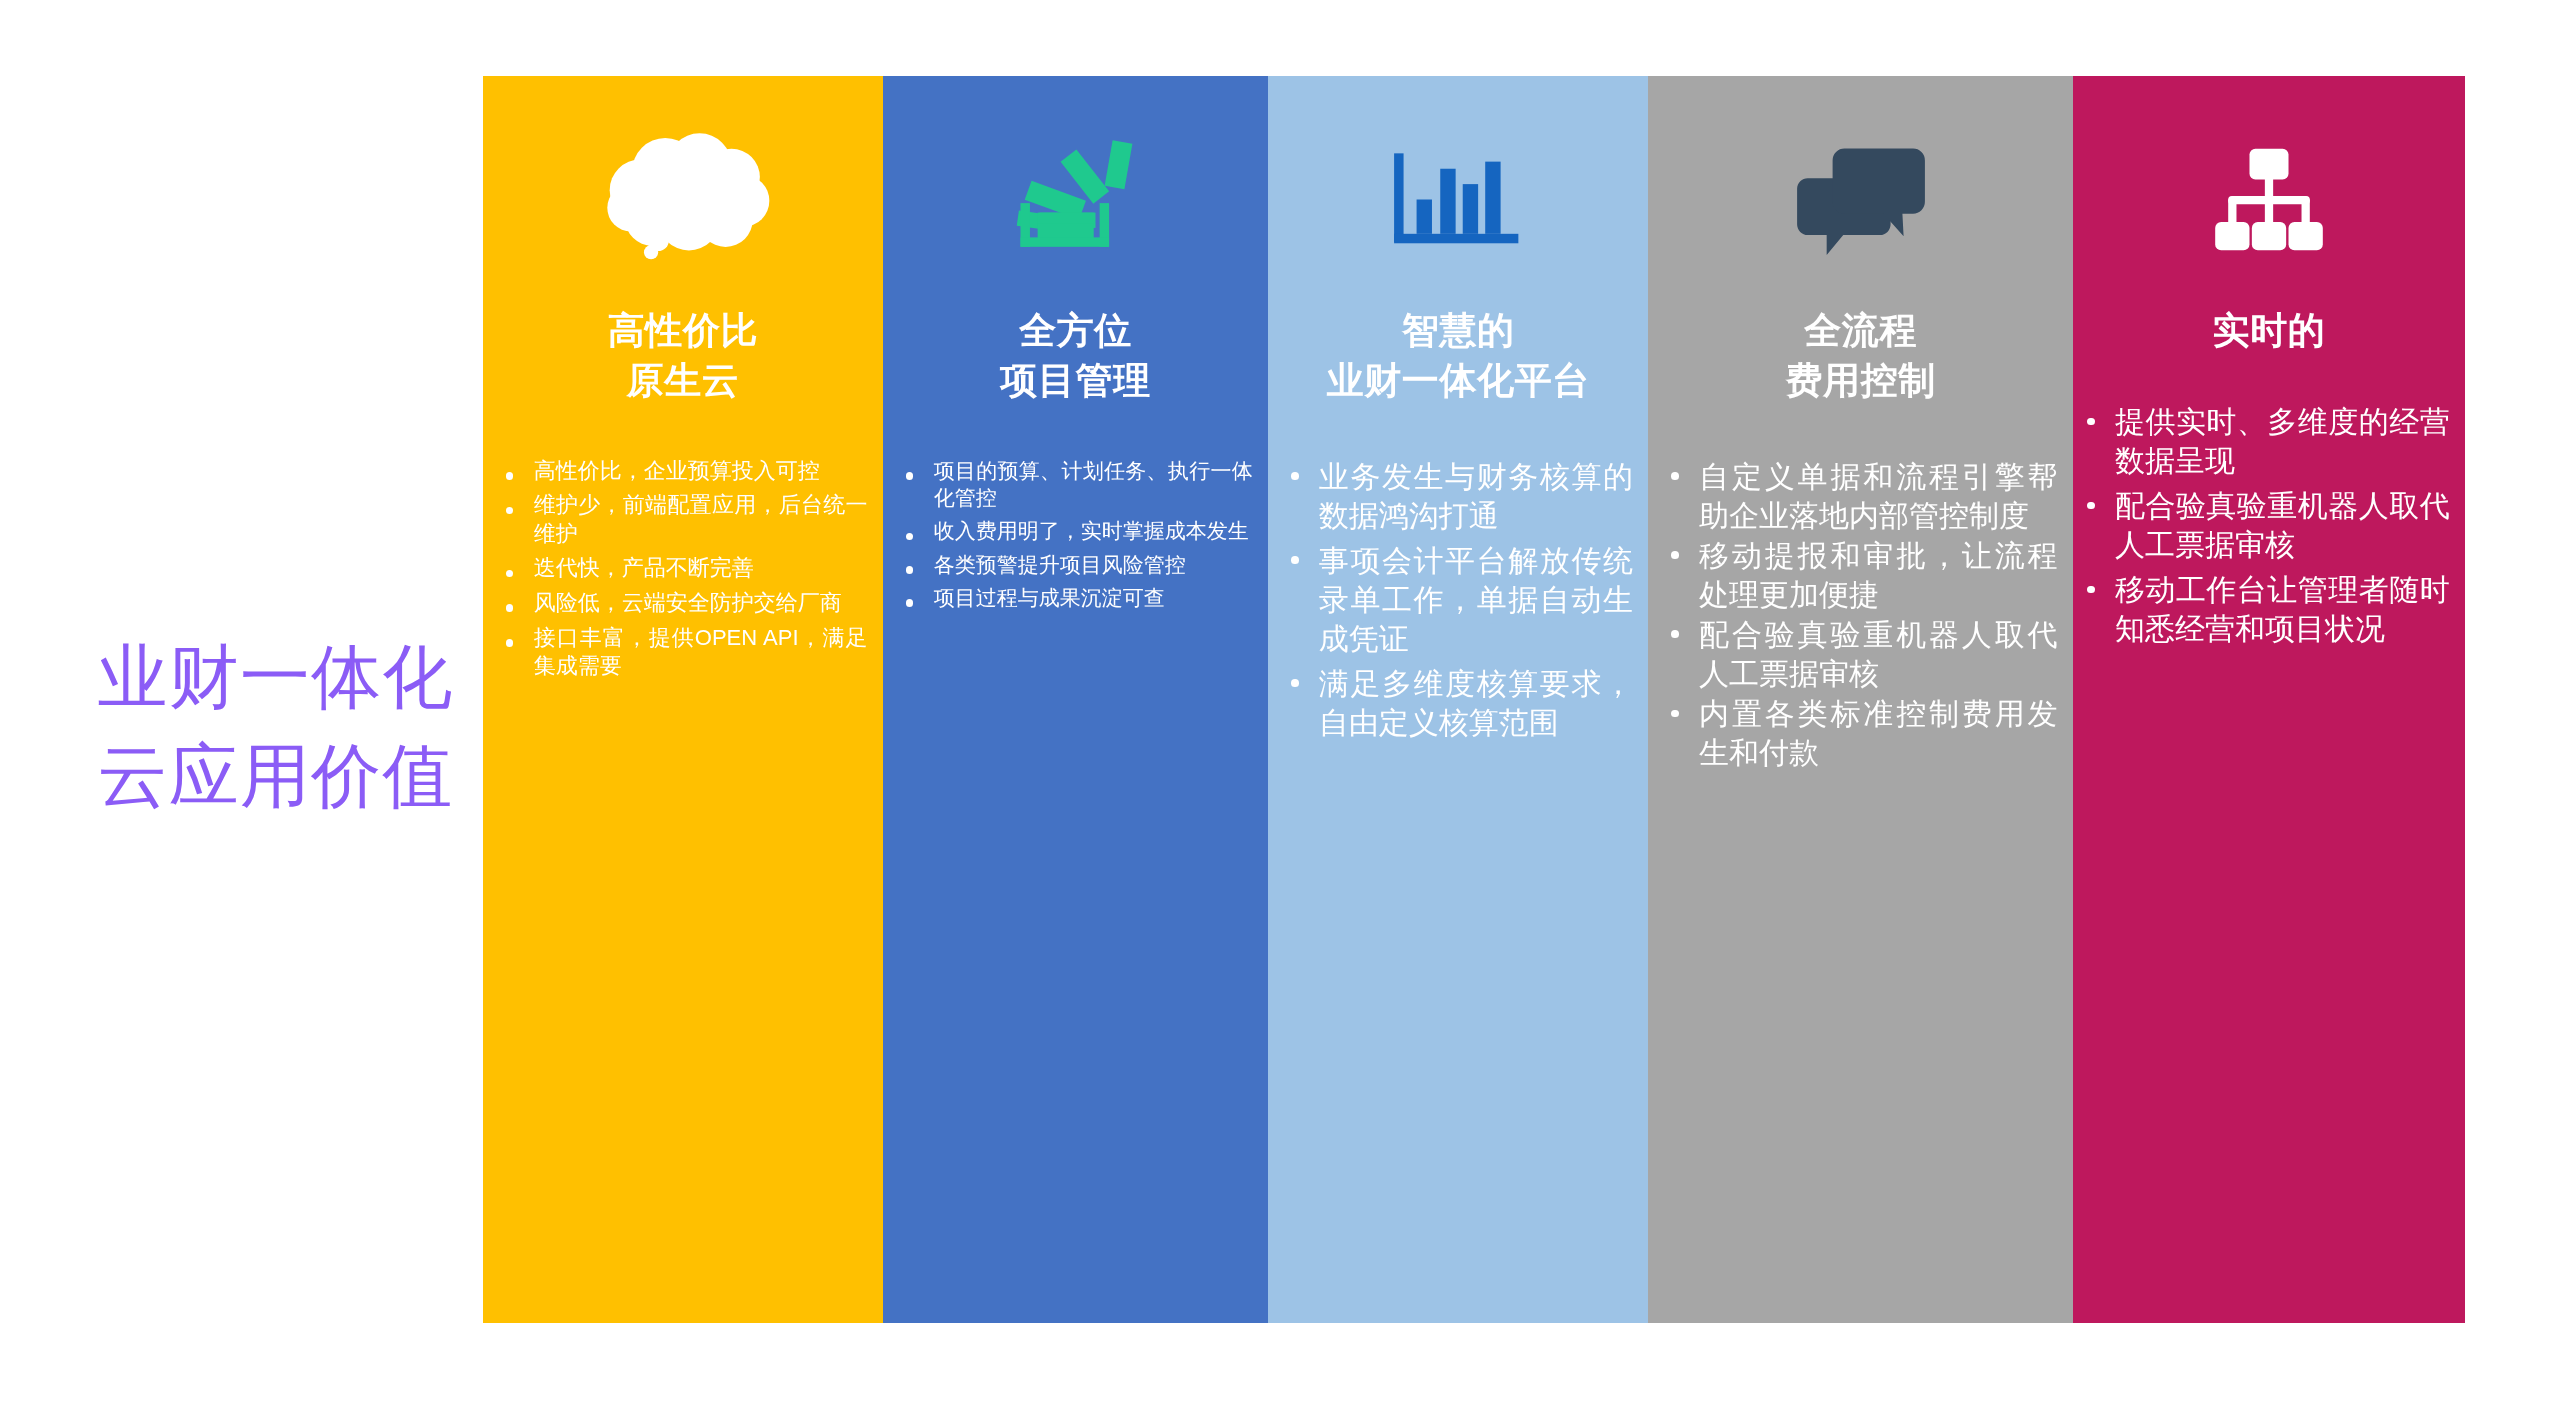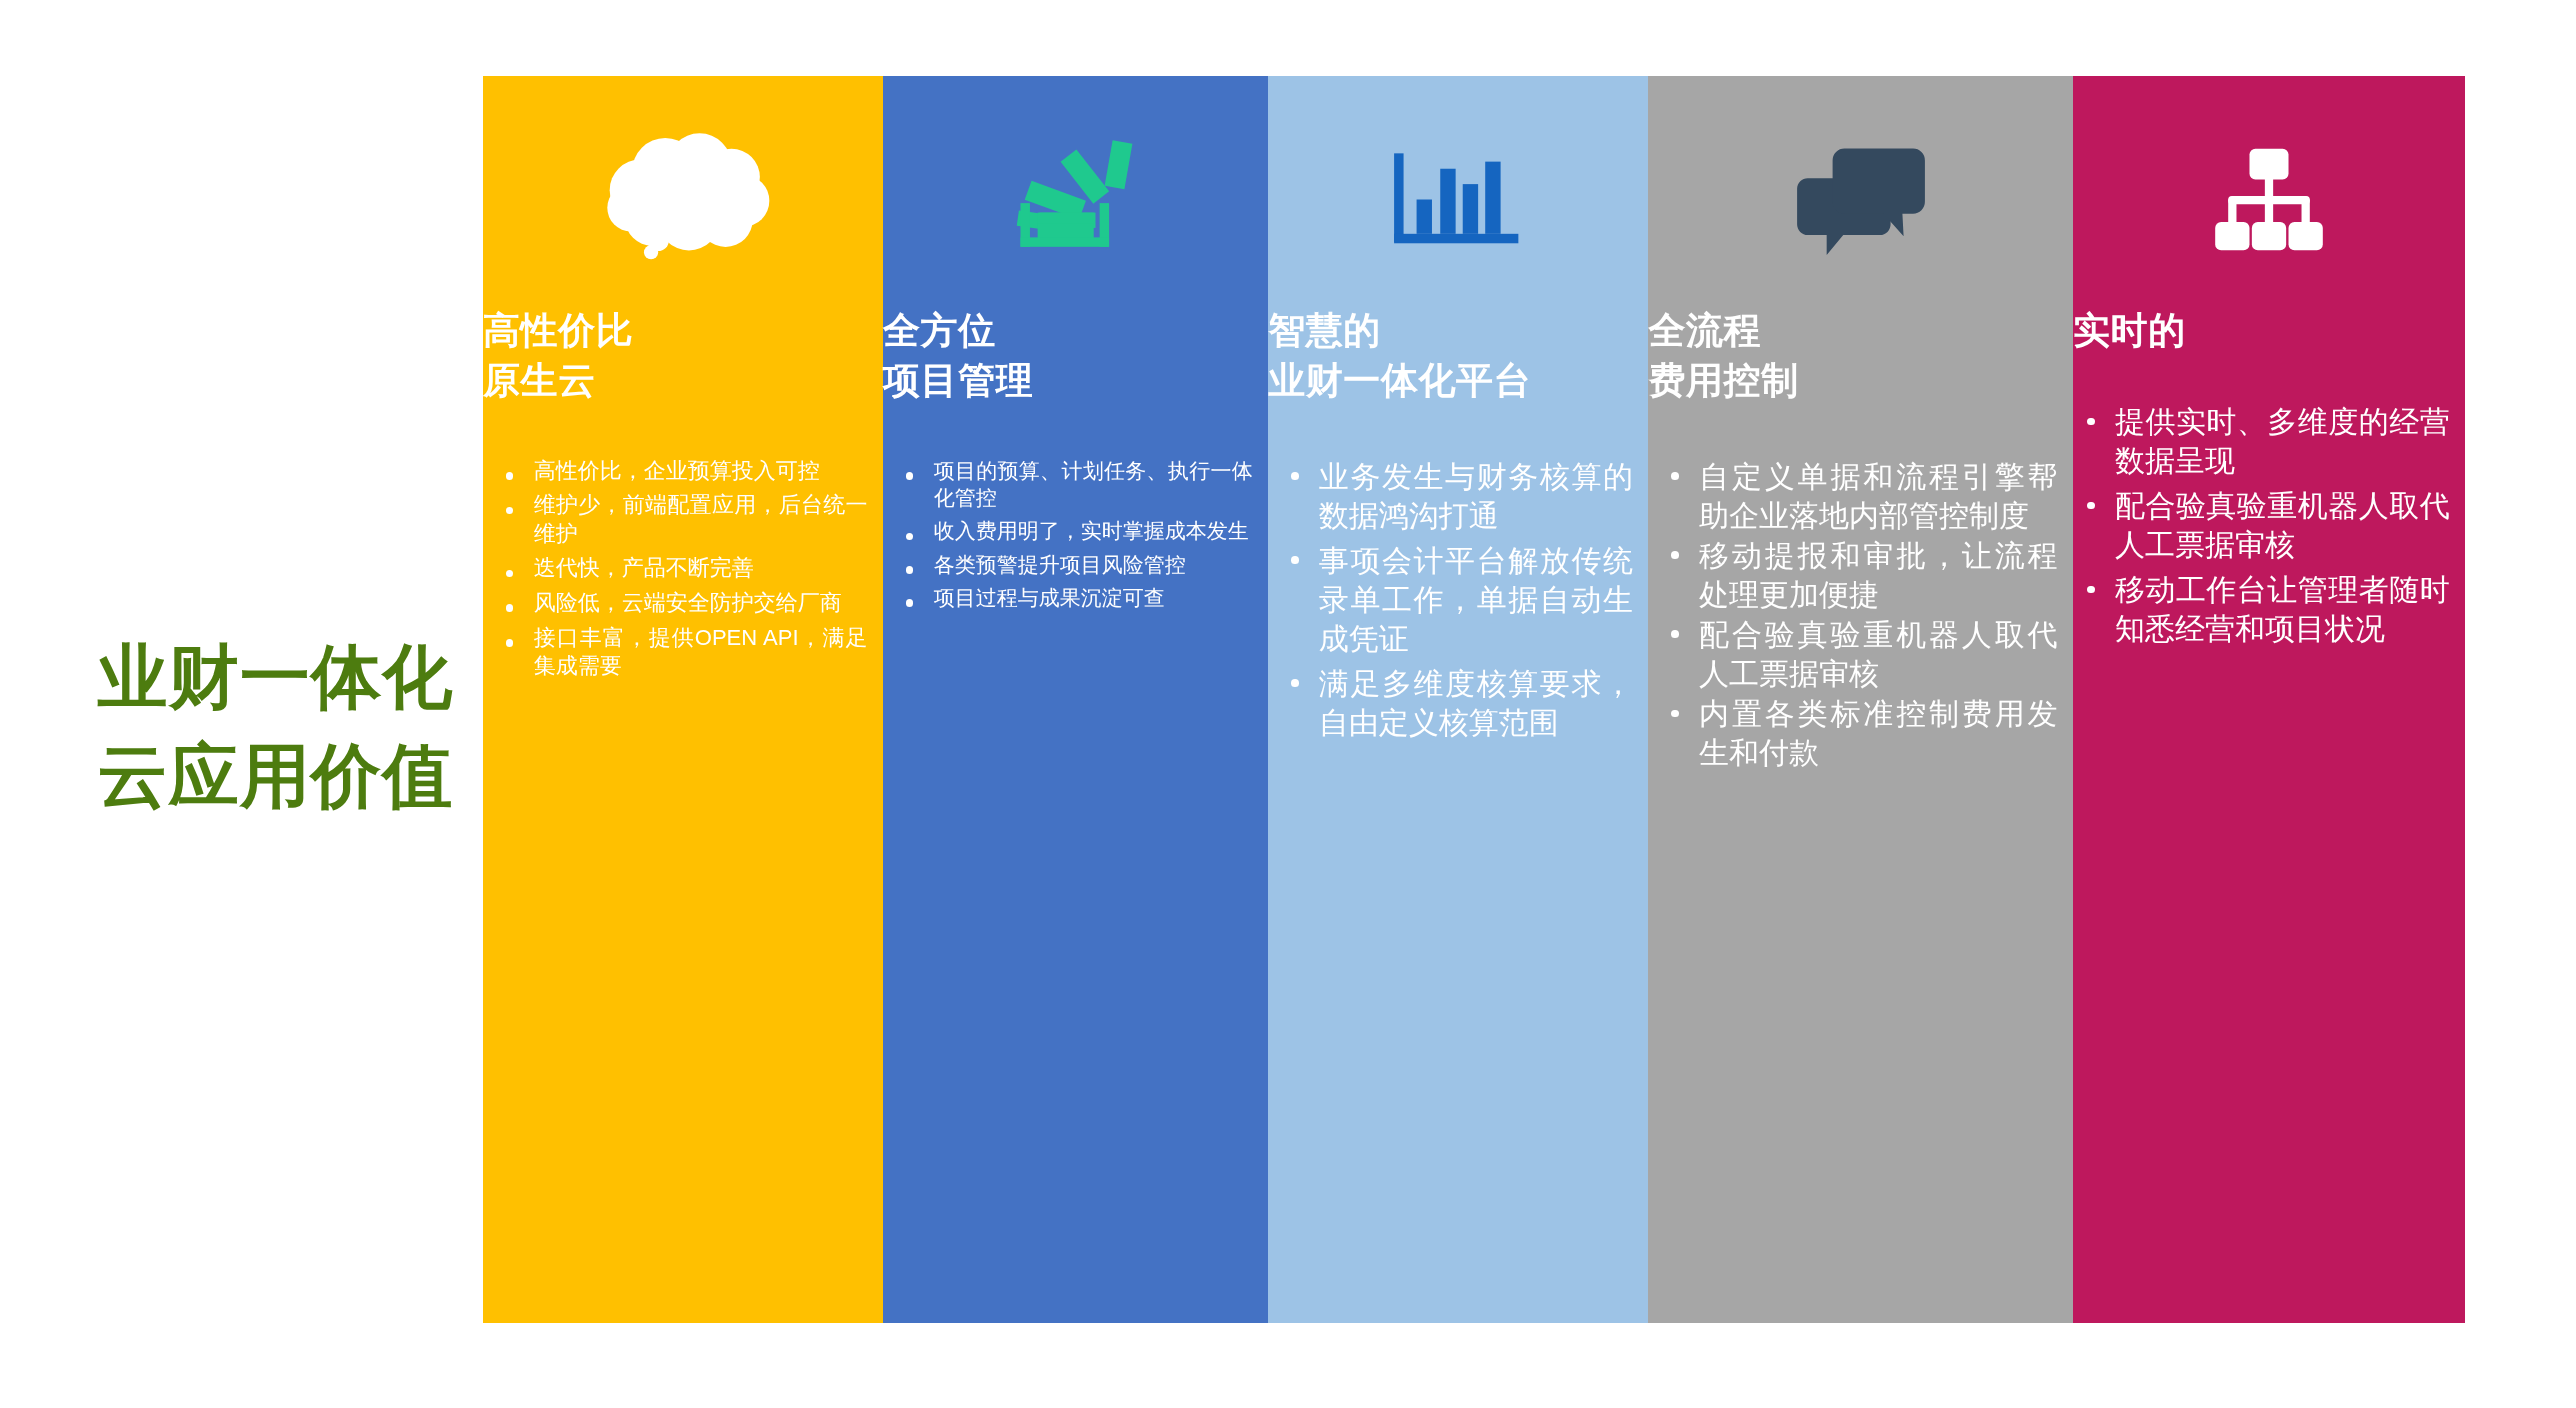--- a/index.html
+++ b/index.html
@@ -11,24 +11,24 @@
     position:relative;
   }
   .slide{position:absolute;inset:0;background:#fff;}
 
   
   .title-block{
     position:absolute;
     left:71px; top:628px;
     width:409px;
     text-align:center;
-    color:#4d7c0f;
+    color:#8b5cf6;
     font-size:70px;
     line-height:1.42;
-    font-weight:700;
+    font-weight:400;
     letter-spacing:1.2px;
     white-space:nowrap;
   }
   .title-block .tline{display:block;}
 
   
   .columns{
     position:absolute;
     left:483px; top:76px;
     width:1982px; height:1247px;
@@ -54,20 +54,21 @@
     width:100%;
     display:flex;
     align-items:center;
     justify-content:center;
     margin-top:34px;
   }
   .icon-wrap svg{display:block;}
 
   .col-title{
     width:100%;
+    text-align:center;
     color:#ffffff;
     font-weight:bold;
     font-size:37px;
     line-height:1.36;
     letter-spacing:0.6px;
     margin-top:18px;
     white-space:nowrap;
   }
   .col-title .tl{display:block;}
 

